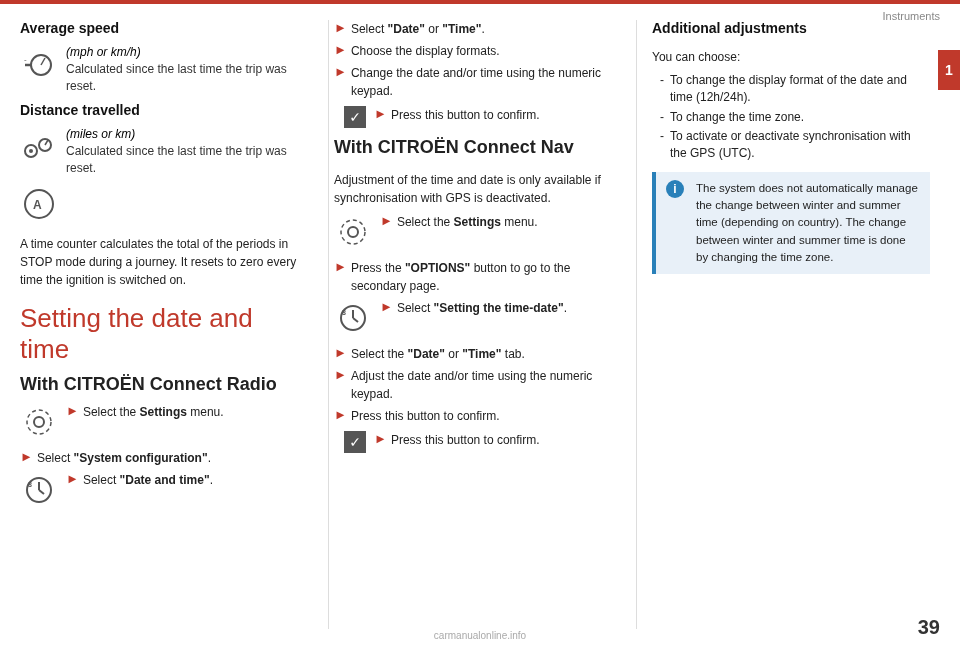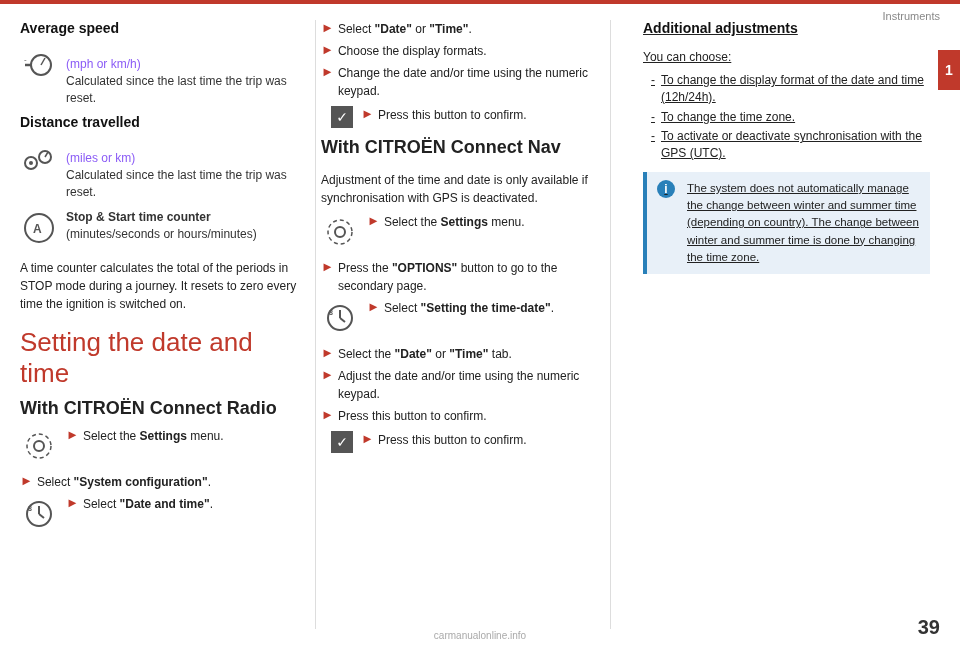--- a/index.html
+++ b/index.html
@@ -53,21 +53,21 @@
     }
 
     
     .main {
       position: absolute;
       top: 20px;
       left: 20px;
       right: 30px;
       bottom: 20px;
       display: flex;
-      gap: 0;
+      gap: 13px;
     }
 
     
     .left-col {
       width: 295px;
       flex-shrink: 0;
       padding-right: 15px;
     }
 
     
@@ -75,23 +75,22 @@
       width: 295px;
       flex-shrink: 0;
       padding-right: 15px;
       padding-left: 5px;
       border-left: 1px solid #ddd;
     }
 
     
     .right-col {
       flex: 1;
-      padding-left: 32px;
+      padding-left: 15px;
       border-left: 1px solid #ddd;
-      text-decoration: underline;
     }
 
     h2 {
       font-size: 14px;
       font-weight: bold;
       margin-bottom: 8px;
       color: #111;
     }
 
     .section-title-large {
@@ -133,22 +132,22 @@
       justify-content: center;
     }
 
     .item-text {
       font-size: 12px;
       line-height: 1.4;
       color: #333;
     }
 
     .item-text .label {
-      color: #8b5cf6;
-      margin-top: 12px;
+      font-style: italic;
+      color: #000000;
     }
 
     .bold-label {
       font-weight: bold;
     }
 
     
     .bullet-arrow {
       color: #c0392b;
       font-size: 13px;
@@ -323,24 +322,20 @@
       </div>
     </div>
 
     <div class="item-row">
       <div class="icon-box">
         <svg class="svg-icon" viewBox="0 0 36 36">
           <circle cx="18" cy="18" r="14" fill="none" stroke="#555" stroke-width="2"></circle>
           <text x="12" y="23" font-size="12" font-weight="bold" fill="#555">A</text>
         </svg>
       </div>
-      <div class="item-text">
-        <div class="bold-label">Stop &amp; Start time counter</div>
-        <div>(minutes/seconds or hours/minutes)</div>
-      </div>
     </div>
 
     <p>A time counter calculates the total of the periods in STOP mode during a journey. It resets to zero every time the ignition is switched on.</p>
 
     <div class="section-title-large">Setting the date and time</div>
 
     <div class="section-title-medium">With CITROËN Connect Radio</div>
 
     <div class="item-row">
       <div class="icon-box">

